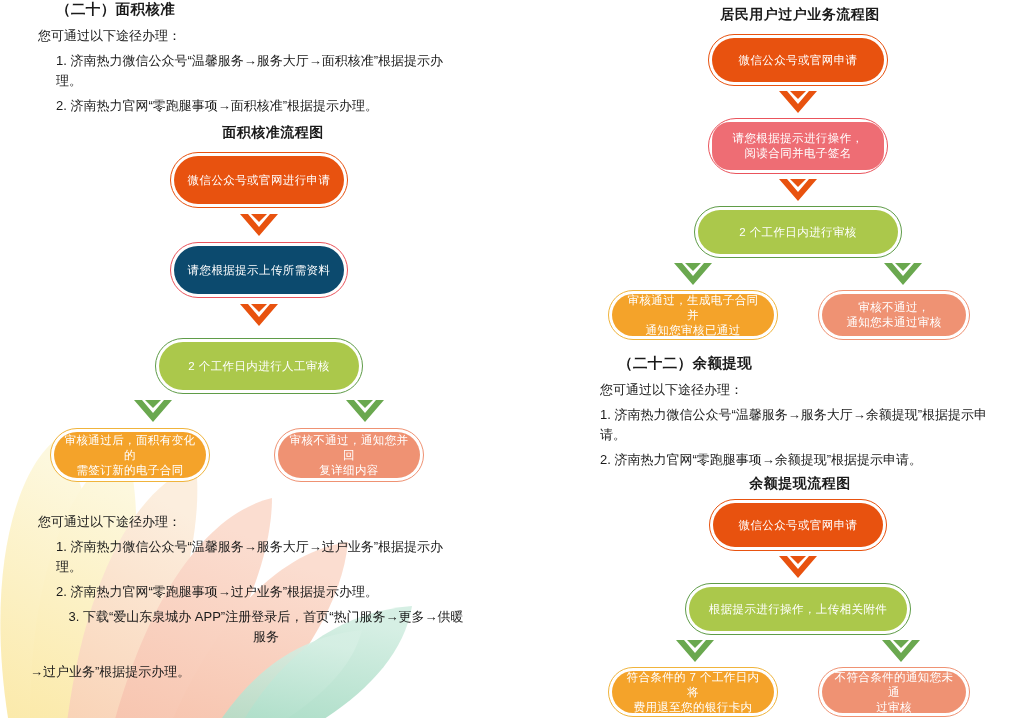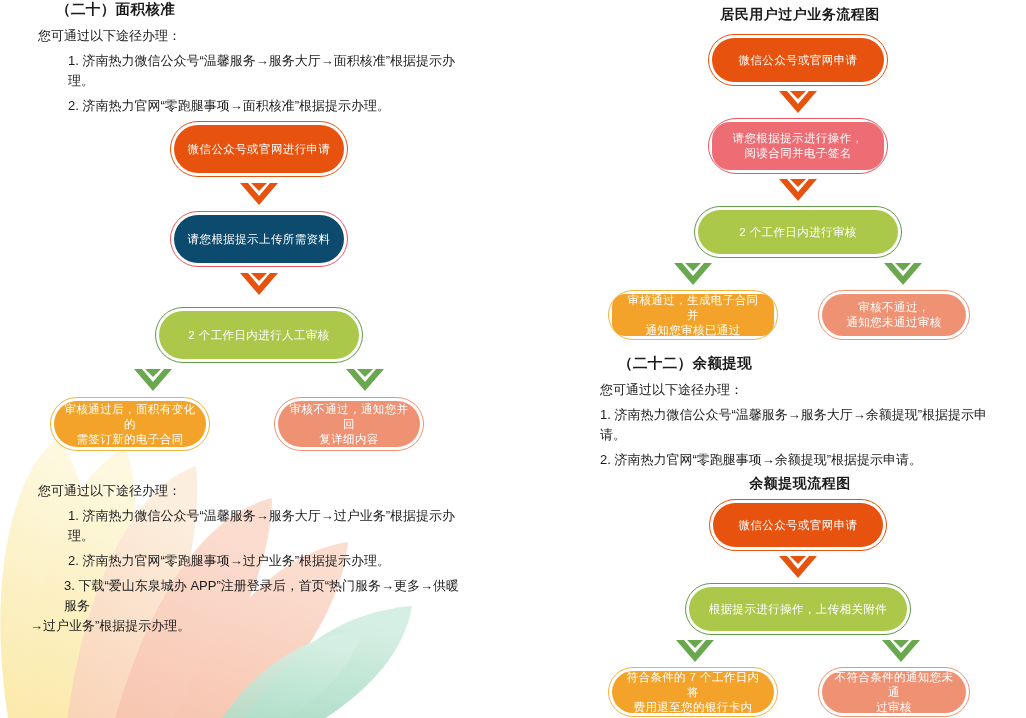--- a/index.html
+++ b/index.html
@@ -43,21 +43,21 @@
     letter-spacing: .4px;
     margin: 0 0 7px 18px;
   }
   .para {
     font-size: 13px;
     line-height: 20px;
     margin: 0 0 5px 0;
     white-space: pre-wrap;
   }
   .para.indent1 { margin-left: 0px; }
-  .para.indent2 { margin-left: 30px; }
+  .para.indent2 { margin-left: 18px; }
   .para.indent3 { margin-left: 26px; }
   .para.hang    { margin-left: -8px; }
 
   .chart-title {
     font-size: 14px;
     font-weight: bold;
     text-align: center;
     letter-spacing: .5px;
     margin: 8px 0 10px 0;
   }
@@ -142,20 +142,21 @@
 </svg>
 
 <div class="column" id="col-left">
 
   <div style="padding-top:0;">
     <div class="sec-heading">（二十）面积核准</div>
     <div class="para indent1">您可通过以下途径办理：</div>
     <div class="para indent2">1. 济南热力微信公众号“温馨服务→服务大厅→面积核准”根据提示办理。</div>
     <div class="para indent2">2. 济南热力官网“零跑腿事项→面积核准”根据提示办理。</div>
 
+    <div class="chart-title" style="margin-left:40px;">面积核准流程图</div>
 
     <div class="flow" style="width:330px; margin-left:56px;">
 
       <div class="flow-row">
         <div class="node" style="width:178px;height:56px;border-color:#e8520f;">
           <div class="node-inner" style="background:#e8520f;">微信公众号或官网进行申请</div>
         </div>
       </div>
 
       <div class="chev-row" style="margin:4px 0;">
@@ -205,21 +206,21 @@
 复详细内容</div>
         </div>
       </div>
     </div>
   </div>
 
   <div style="margin-top:30px;">
     <div class="para indent1">您可通过以下途径办理：</div>
     <div class="para indent2">1. 济南热力微信公众号“温馨服务→服务大厅→过户业务”根据提示办理。</div>
     <div class="para indent2">2. 济南热力官网“零跑腿事项→过户业务”根据提示办理。</div>
-    <div class="para indent3" style="margin-bottom:0;">3. 下载“爱山东泉城办 APP”注册登录后，首页“热门服务→更多→供暖服务</div>
+    <div class="para indent3" style="margin-bottom:15px;text-align:center;">3. 下载“爱山东泉城办 APP”注册登录后，首页“热门服务→更多→供暖服务</div>
     <div class="para hang">→过户业务”根据提示办理。</div>
   </div>
 
 </div>
 
 <div class="column" id="col-right">
 
   <div style="padding-top:6px;">
     <div class="chart-title" style="margin-top:0;">居民用户过户业务流程图</div>
 
@@ -264,21 +265,21 @@
           <path d="M13 2 L21 10 L29 2 Z" fill="#6aa84f"></path>
         </svg>
         <svg class="chev" viewBox="0 0 42 26">
           <path d="M2 2 L21 24 L40 2 L32 2 L21 15 L10 2 Z" fill="#6aa84f"></path>
           <path d="M13 2 L21 10 L29 2 Z" fill="#6aa84f"></path>
         </svg>
       </div>
 
       <div class="flow-row split" style="margin-left:-20px; width:362px;">
         <div class="node" style="width:170px;height:50px;border-color:#f0b43c;">
-          <div class="node-inner" style="background:#f4a32a;border-radius:13px;">审核通过，生成电子合同并
+          <div class="node-inner" style="background:#f4a32a;">审核通过，生成电子合同并
 通知您审核已通过</div>
         </div>
         <div class="node" style="width:152px;height:50px;border-color:#ef9273;">
           <div class="node-inner" style="background:#ef9273;">审核不通过，
 通知您未通过审核</div>
         </div>
       </div>
     </div>
   </div>
 

